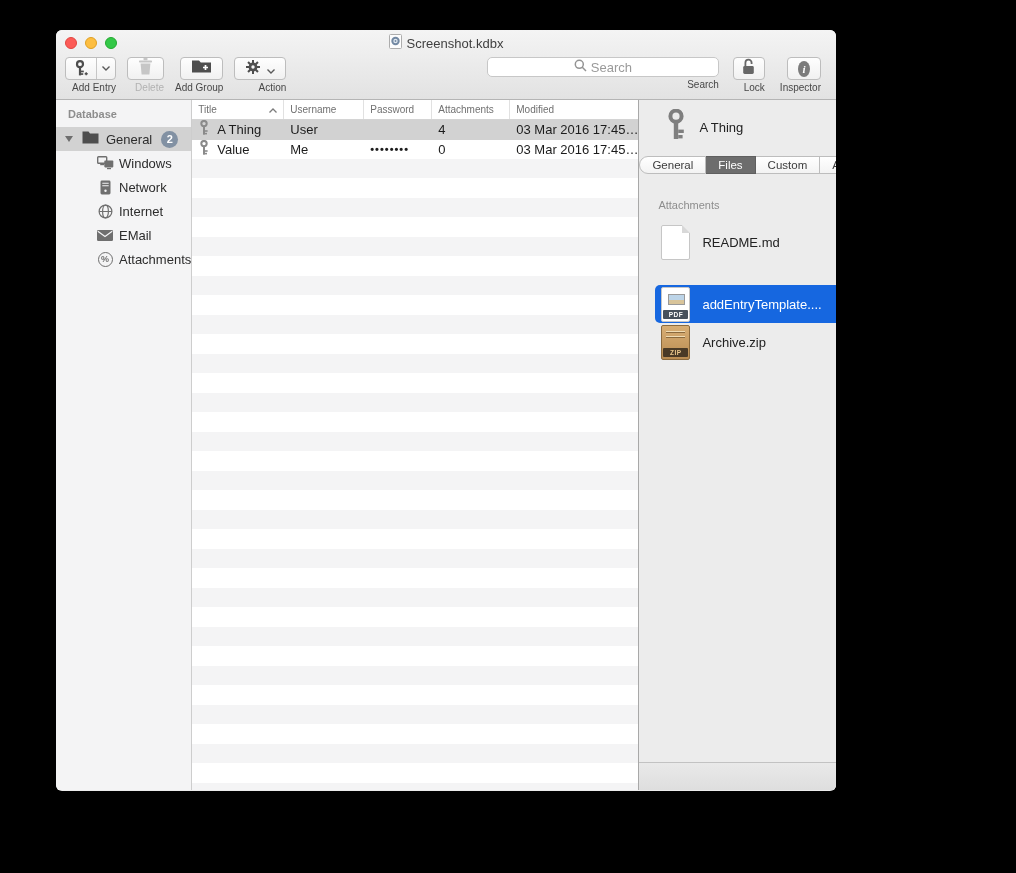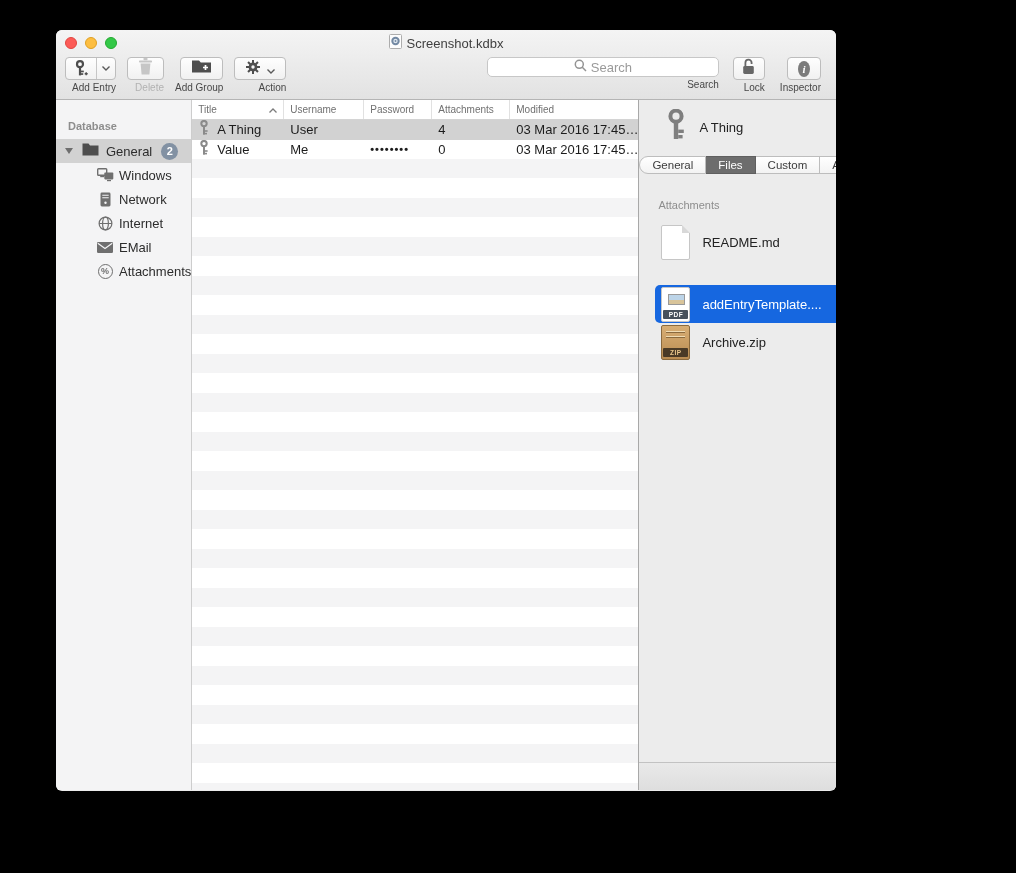--- a/index.html
+++ b/index.html
@@ -39,21 +39,21 @@
   .searchfield .ph { font-size:13px; color:#9a9a9a; }
 
   .lockcol { margin-left:14px !important; }
   .infocircle { width:16px; height:16px; border-radius:50%; background:#7b7b7b; color:#fff; font-size:11px;
                 font-weight:bold; display:flex; align-items:center; justify-content:center; font-family:"Liberation Serif", serif; font-style:italic; }
 
   
   .content { display:flex; height:690px; }
 
   
-  .sidebar { width:182px; background:#f4f4f5; border-right:1px solid #cdcdcd; padding-top:20px; }
+  .sidebar { width:182px; background:#f4f4f5; border-right:1px solid #cdcdcd; padding-top:8px; }
   .sb-header { font-size:11px; font-weight:bold; color:#8d8d8d; padding-left:12px; height:19px; }
   .sb-row { height:24px; display:flex; align-items:center; font-size:13px; color:#2c2c2c; position:relative; }
   .sb-row.selected { background:var(--selection_gray); }
   .disclosure { width:0; height:0; border-left:4.5px solid transparent; border-right:4.5px solid transparent;
                 border-top:6px solid #6e6e6e; margin-left:9px; }
   .sb-row .foldericon { margin-left:9px; margin-right:7px; }
   .sb-child { padding-left:40px; }
   .sb-child .cicon { width:18px; display:flex; justify-content:center; margin-right:5px; }
   .badge { position:absolute; right:13px; top:3.5px; min-width:17px; height:17px; border-radius:9px; background:var(--badge_gray);
            color:#fff; font-size:11px; font-weight:bold; display:flex; align-items:center; justify-content:center; padding:0 4px; }

